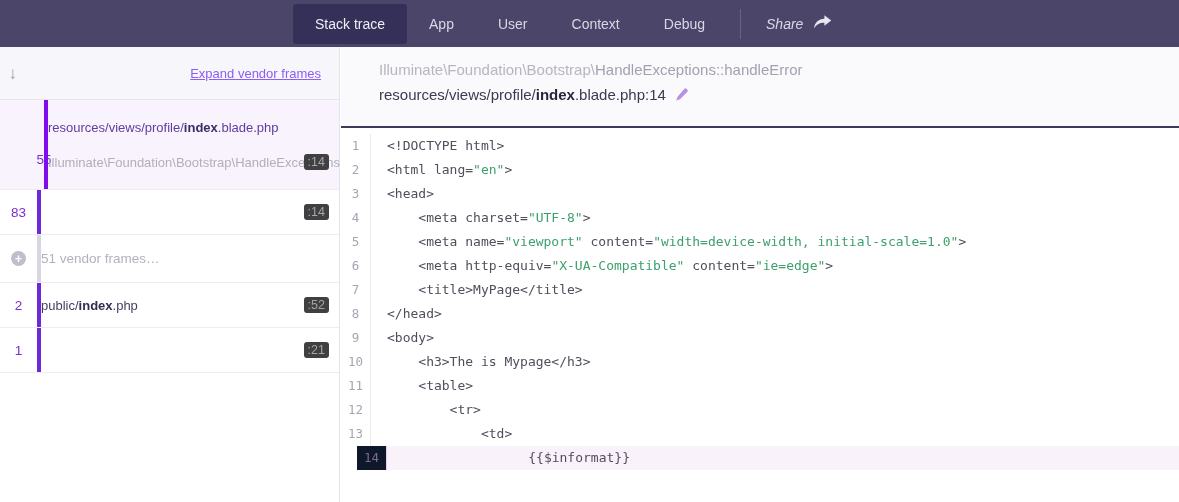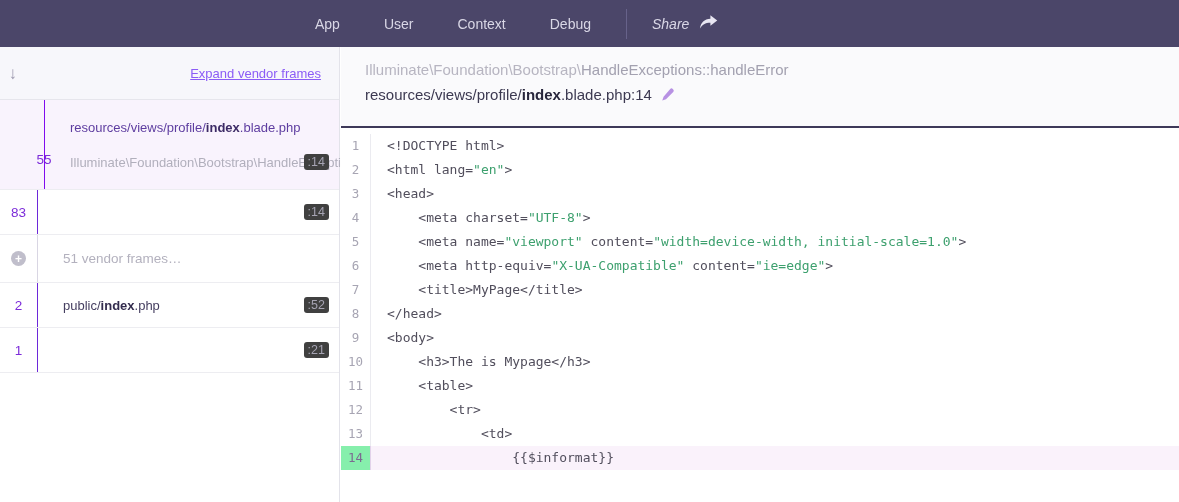--- a/index.html
+++ b/index.html
@@ -29,65 +29,66 @@
   .expand-link { margin-left:auto; margin-right:18px; font-size:13px;
                  color:#8b5cf6; text-decoration:underline; cursor:pointer; }
 
   .frame { display:flex; border-bottom:1px solid #ededf1; background:#fff; }
   .frame.sel { background:#f9f3fd; height:90px; }
   .frame.plain { height:45px; }
   .frame.vendor { height:48px; }
   .fnum { width:37px; flex:none; display:flex; align-items:center;
           justify-content:center; color:#7c2cd9; font-size:13.5px; }
   .frame.sel .fnum { align-items:flex-end; padding-bottom:22px;padding-left:44px; }
-  .fbody { flex:1; border-left:1px solid #6d28d9; display:flex;
-           align-items:center; padding:0 10px 0 25px; min-width:0;gap:10px; }
+  .fbody { flex:1; border-left:4px solid #6d28d9; display:flex;
+           align-items:center; padding:0 10px 0 0; min-width:0;gap:10px; }
   .frame.sel .fbody { border-left-color:#800bee; flex-direction:column;
                       align-items:stretch; justify-content:center; }
   .frame.vendor .fbody { border-left-color:#d9d6e3; }
   .fpath { font-size:13px; color:#453e60; white-space:nowrap; }
   .fpath b { color:#332c4e; }
   .frame.sel .fpath { color:#5e3da0; margin-bottom:9px; }
   .frame.sel .fpath b { color:#3d2b66; }
   .fsub-row { display:flex; align-items:flex-end; }
   .fsub { font-size:13px; line-height:15px; color:#b1afbc; max-width:195px; }
   .badge { margin-left:auto; font-size:12.5px; color:#a5a3b2; background:#404040;
            padding:1px 4px; border-radius:3px; flex:none; }
   .plus-circle { width:15px; height:15px; border-radius:50%; background:#c0becb;
                  color:#fff; display:flex; align-items:center; justify-content:center;
                  font-size:12px; line-height:1; font-weight:bold; }
   .vendor-label { font-size:13.5px; color:#b3b1be; }
 
   
   .main { position:absolute; top:47px; left:341px; right:0; bottom:0;
           background:#fafafc; }
-  .code-header { height:79px; padding:14px 0 0 24px; }
+  .code-header { height:79px; padding:14px 0 0 38px; }
   .hdr-method { font-size:15px; color:#b7b5c1; }
   .hdr-method .method { color:#a3a1b0; }
   .hdr-file { margin-top:8px; font-size:15px; color:#3c3951;
               display:flex; align-items:center; }
   .hdr-file b { color:#28263c; }
   .pencil { margin-left:8px; cursor:pointer; display:inline-flex; }
 
   .code { position:absolute; top:79px; left:0; right:0; bottom:0;
           border-top:2px solid #3e3959; background:#fff; padding-top:6px;
           font-family:"DejaVu Sans Mono", monospace; font-size:13px; }
   .crow { display:flex; height:24px; line-height:24px; }
   .cnum { width:30px; flex:none; text-align:center; color:#a7a5b3;
           font-size:12.5px; border-right:1px solid #ebebf0; }
   .ccode { flex:1; padding-left:16px; white-space:pre; color:#514e5c; }
-  .crow.hl .cnum { background:#86efac; color:#7b6b90; border-right-color:#e2d2ea; }
+  .crow.hl .cnum { background:#0f172a; color:#7b6b90; border-right-color:#e2d2ea;margin-left:16px; }
   .crow.hl .ccode { background:#faf2fb; }
   .str { color:#3da06e; }
 </style>
 </head>
 <body>
 
 <nav class="topnav">
   <div class="tabs" id="nav-tabs">
+      <div class="tab active">Stack trace</div>
       <div class="tab">App</div>
       <div class="tab">User</div>
       <div class="tab">Context</div>
       <div class="tab">Debug</div>
     </div>
   <div class="nav-sep"></div>
   <div class="share">
     <span>Share</span>
     <span class="share-ic">
       <svg width="19" height="16" viewBox="0 0 20 16">

